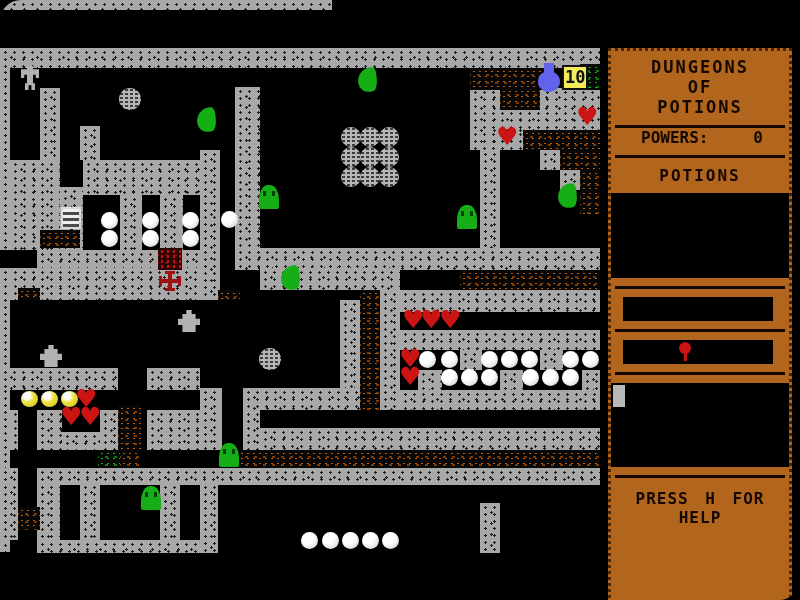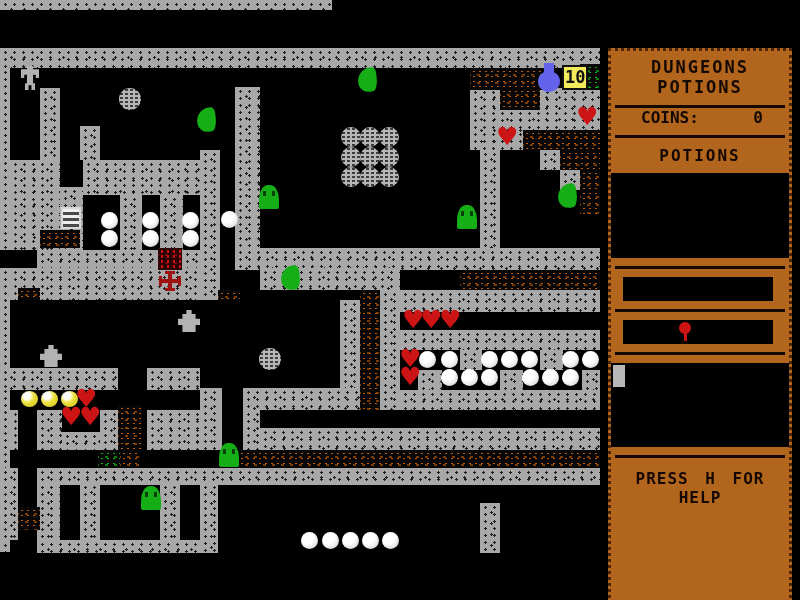--- a/index.html
+++ b/index.html
@@ -1,17 +1,17 @@
 <!DOCTYPE html>
 <html style="--bg: #000000; --panel: #b2651c; --panel_text: #140800; --wall: #a8a8a8; --wall_speck: #1c1c1c; --rubble: #c05a08; --rubble2: #7a3a04; --green: #16ae16; --green2: #0c7c0c; --red_rubble: #c41414; --heart: #cc1414; --yellow: #ece23c; --flask: #6262ea; --badge_bg: #f2ec5c; --gray_sprite: #b2b2b2; --cross: #9e1212;"><head>
 <meta charset="utf-8">
 <style>
   html,body{margin:0;padding:0;background:#000;}
   #screen{position:relative;width:800px;height:600px;background:var(--bg);overflow:hidden;
-          font-family:"DejaVu Sans Mono",monospace;}
+          font-family:"DejaVu Sans Mono",monospace;border-radius:21px;}
   
   #map{position:absolute;left:0;top:0;width:600px;height:600px;background:var(--bg);}
   .wall{position:absolute;background-color:var(--wall);
         background-image:radial-gradient(var(--wall_speck) 1.4px,transparent 1.5px),
                          radial-gradient(var(--wall_speck) 1.4px,transparent 1.5px);
         background-size:9px 7px,13px 11px;background-position:1px 1px,5px 4px;}
   .rubble{position:absolute;background-color:#070707;
         background-image:radial-gradient(var(--rubble) 1.2px,transparent 1.3px),
                          radial-gradient(var(--rubble2) 1.2px,transparent 1.3px);
         background-size:6px 5px,9px 8px;background-position:1px 1px,4px 3px;}
@@ -212,25 +212,26 @@
       <div class="sp pearl" style="left: 301px; top: 532px;"></div>
       <div class="sp pearl" style="left: 322px; top: 532px;"></div>
       <div class="sp pearl" style="left: 342px; top: 532px;"></div>
       <div class="sp pearl" style="left: 362px; top: 532px;"></div>
       <div class="sp pearl" style="left: 382px; top: 532px;"></div>
     </div>
 
   <div id="sidebar">
     <div class="title">
       <div>DUNGEONS</div>
+      <div>OF</div>
       <div>POTIONS</div>
     </div>
     <div class="hr"></div>
     <div class="stat">
-      <span>COINS:</span>
+      <span>POWERS:</span>
       <span>0</span>
     </div>
     <div class="hr"></div>
     <div class="hdr">POTIONS</div>
     <div class="blackbox potions"></div>
     <div class="hr"></div>
     <div class="blackbox barbox"></div>
     <div class="hr"></div>
     <div class="blackbox barbox">
       <div class="pin"></div>

